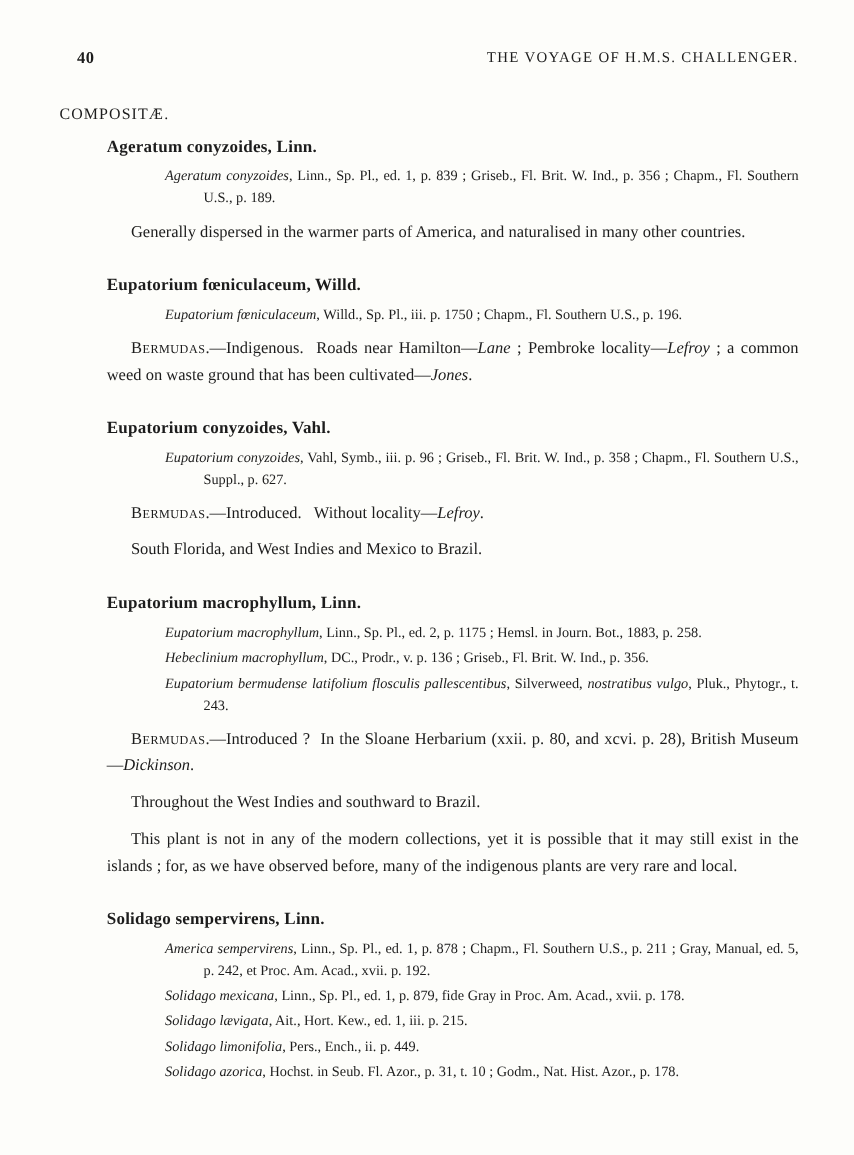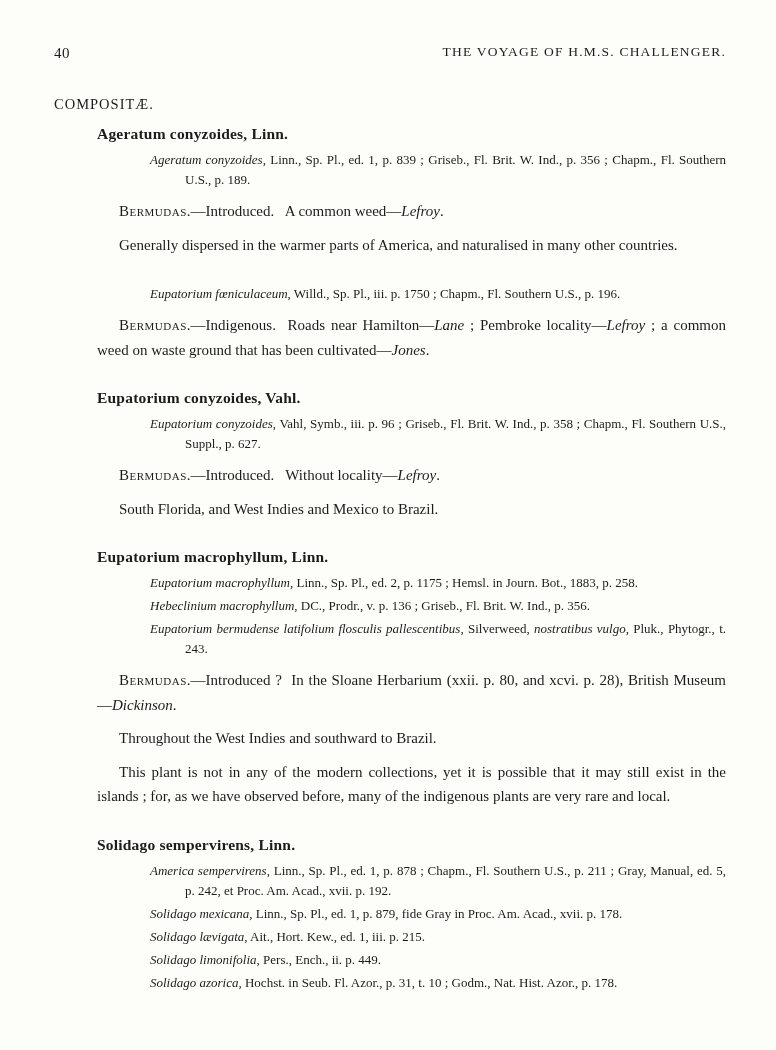--- a/index.html
+++ b/index.html
@@ -5,21 +5,21 @@
   :root { --paper:#fdfdfa; --ink:#1c1c1c; }
   html,body { margin:0; padding:0; }
   body {
     width:776px; height:1050px;
     background:var(--paper); color:var(--ink);
     font-family:"Liberation Serif","DejaVu Serif",serif;
     overflow:hidden; box-sizing:border-box;
   }
   .page { padding:44px 50px 0 54px; box-sizing:border-box; }
   .running-head { position:relative; height:20px; margin-bottom:32px; }
-  .page-num { position:absolute; left:0; top:1px; font-size:15px; font-weight:400; letter-spacing:0.5px; }
+  .page-num { position:absolute; left:16px; top:1px; font-size:15px; font-weight:700; letter-spacing:0.5px; }
   .running-title { display:block; text-align:right; font-size:13.5px; letter-spacing:1.2px; }
   .section-heading {
     text-align:left; font-size:14.5px; font-weight:400;
     letter-spacing:1px; margin:0 0 12px 0;
   }
   .entry { margin-top:27px;margin-left:43px; }
   .entry:first-child { margin-top:0; }
   .species { font-size:15.5px; font-weight:700; margin:0 0 7px 0; letter-spacing:0.2px; }
   .citation {
     font-size:13px; line-height:20px; margin:0 0 3px 0;
@@ -41,24 +41,24 @@
     <span class="page-num">40</span>
     <span class="running-title">THE VOYAGE OF H.M.S. CHALLENGER.</span>
   </header>
 
   <h2 class="section-heading">COMPOSITÆ.</h2>
 
   <main>
       <section class="entry">
         <h3 class="species">Ageratum conyzoides, Linn.</h3>
         <p class="citation"><span class="it">Ageratum conyzoides</span><span class="rm">, Linn., Sp. Pl., ed. 1, p. 839 ; Griseb., Fl. Brit. W. Ind., p. 356 ; Chapm., Fl. Southern U.S., p. 189.</span></p>
-        <p class="para"><span class="sc">Bermudas</span><span class="rm">.—Introduced.   A common weed—</span><span class="it">Lefroy</span><span class="rm">.</span></p>
         <p class="para"><span class="rm">Generally dispersed in the warmer parts of America, and naturalised in many other countries.</span></p>
       </section>
       <section class="entry">
+        <h3 class="species">Eupatorium fœniculaceum, Willd.</h3>
         <p class="citation"><span class="it">Eupatorium fœniculaceum</span><span class="rm">, Willd., Sp. Pl., iii. p. 1750 ; Chapm., Fl. Southern U.S., p. 196.</span></p>
         <p class="para"><span class="sc">Bermudas</span><span class="rm">.—Indigenous.  Roads near Hamilton—</span><span class="it">Lane</span><span class="rm"> ; Pembroke locality—</span><span class="it">Lefroy</span><span class="rm"> ; a common weed on waste ground that has been cultivated—</span><span class="it">Jones</span><span class="rm">.</span></p>
       </section>
       <section class="entry">
         <h3 class="species">Eupatorium conyzoides, Vahl.</h3>
         <p class="citation"><span class="it">Eupatorium conyzoides</span><span class="rm">, Vahl, Symb., iii. p. 96 ; Griseb., Fl. Brit. W. Ind., p. 358 ; Chapm., Fl. Southern U.S., Suppl., p. 627.</span></p>
         <p class="para"><span class="sc">Bermudas</span><span class="rm">.—Introduced.   Without locality—</span><span class="it">Lefroy</span><span class="rm">.</span></p>
         <p class="para"><span class="rm">South Florida, and West Indies and Mexico to Brazil.</span></p>
       </section>
       <section class="entry">

